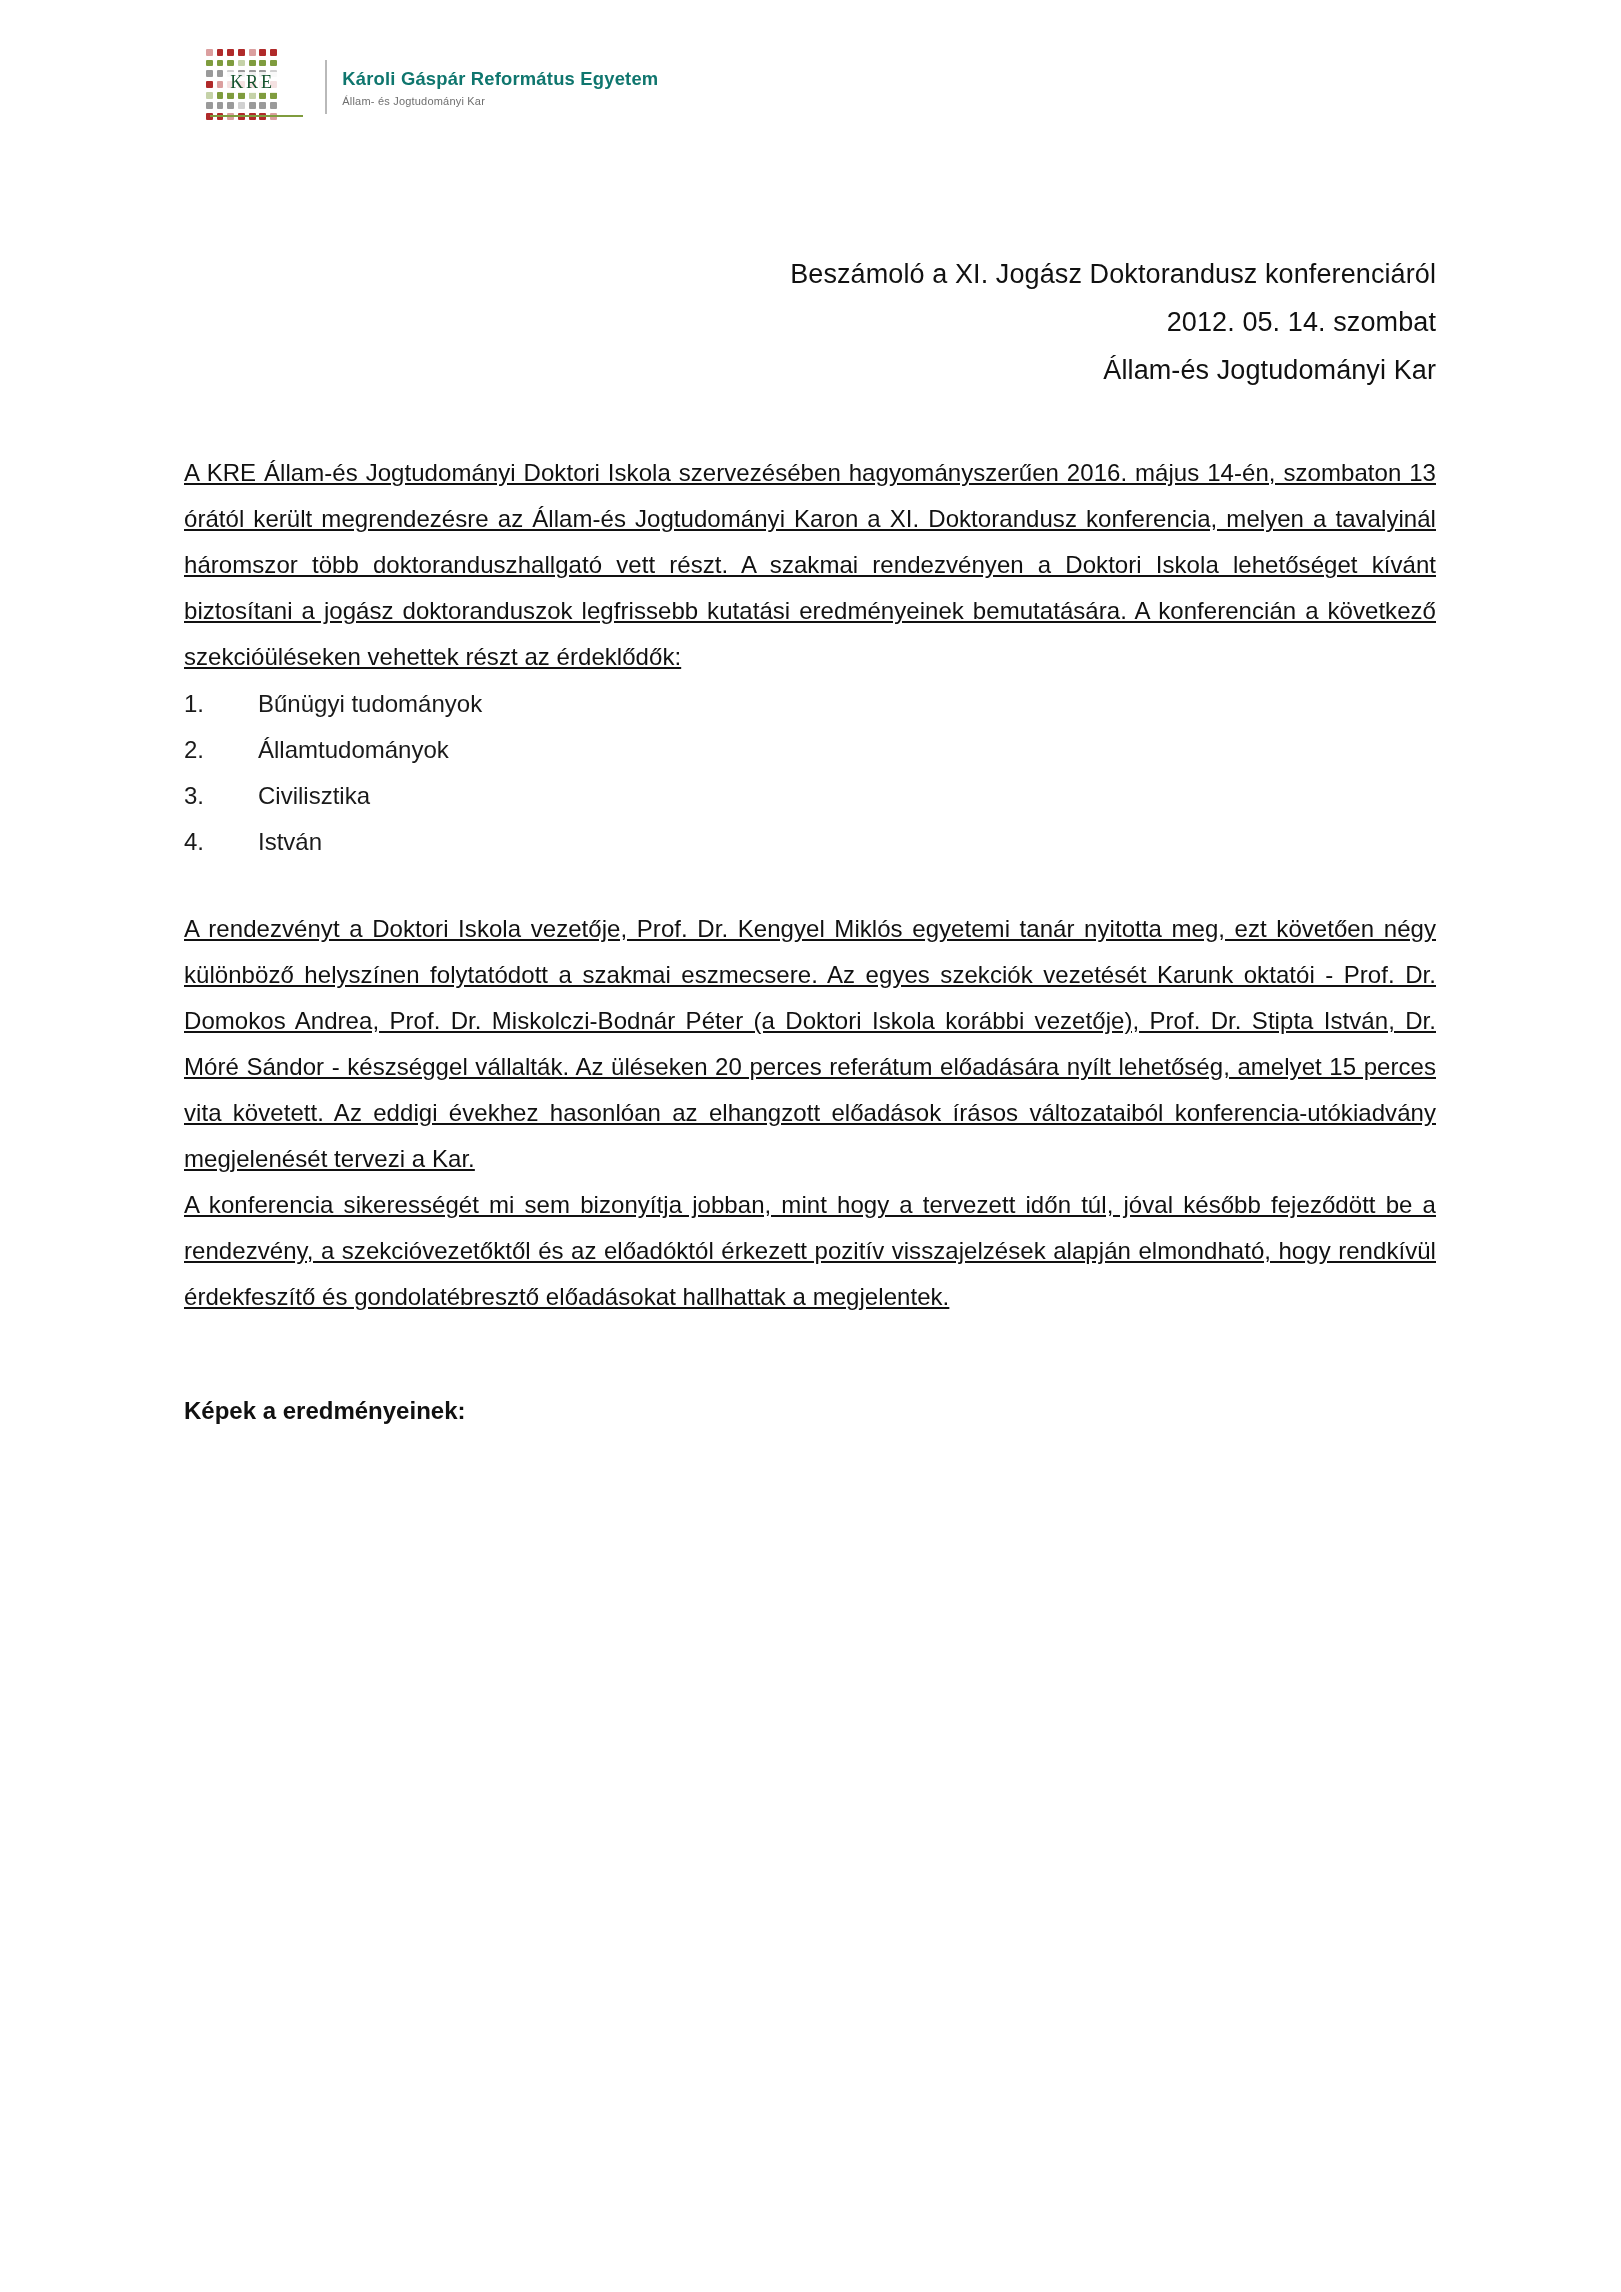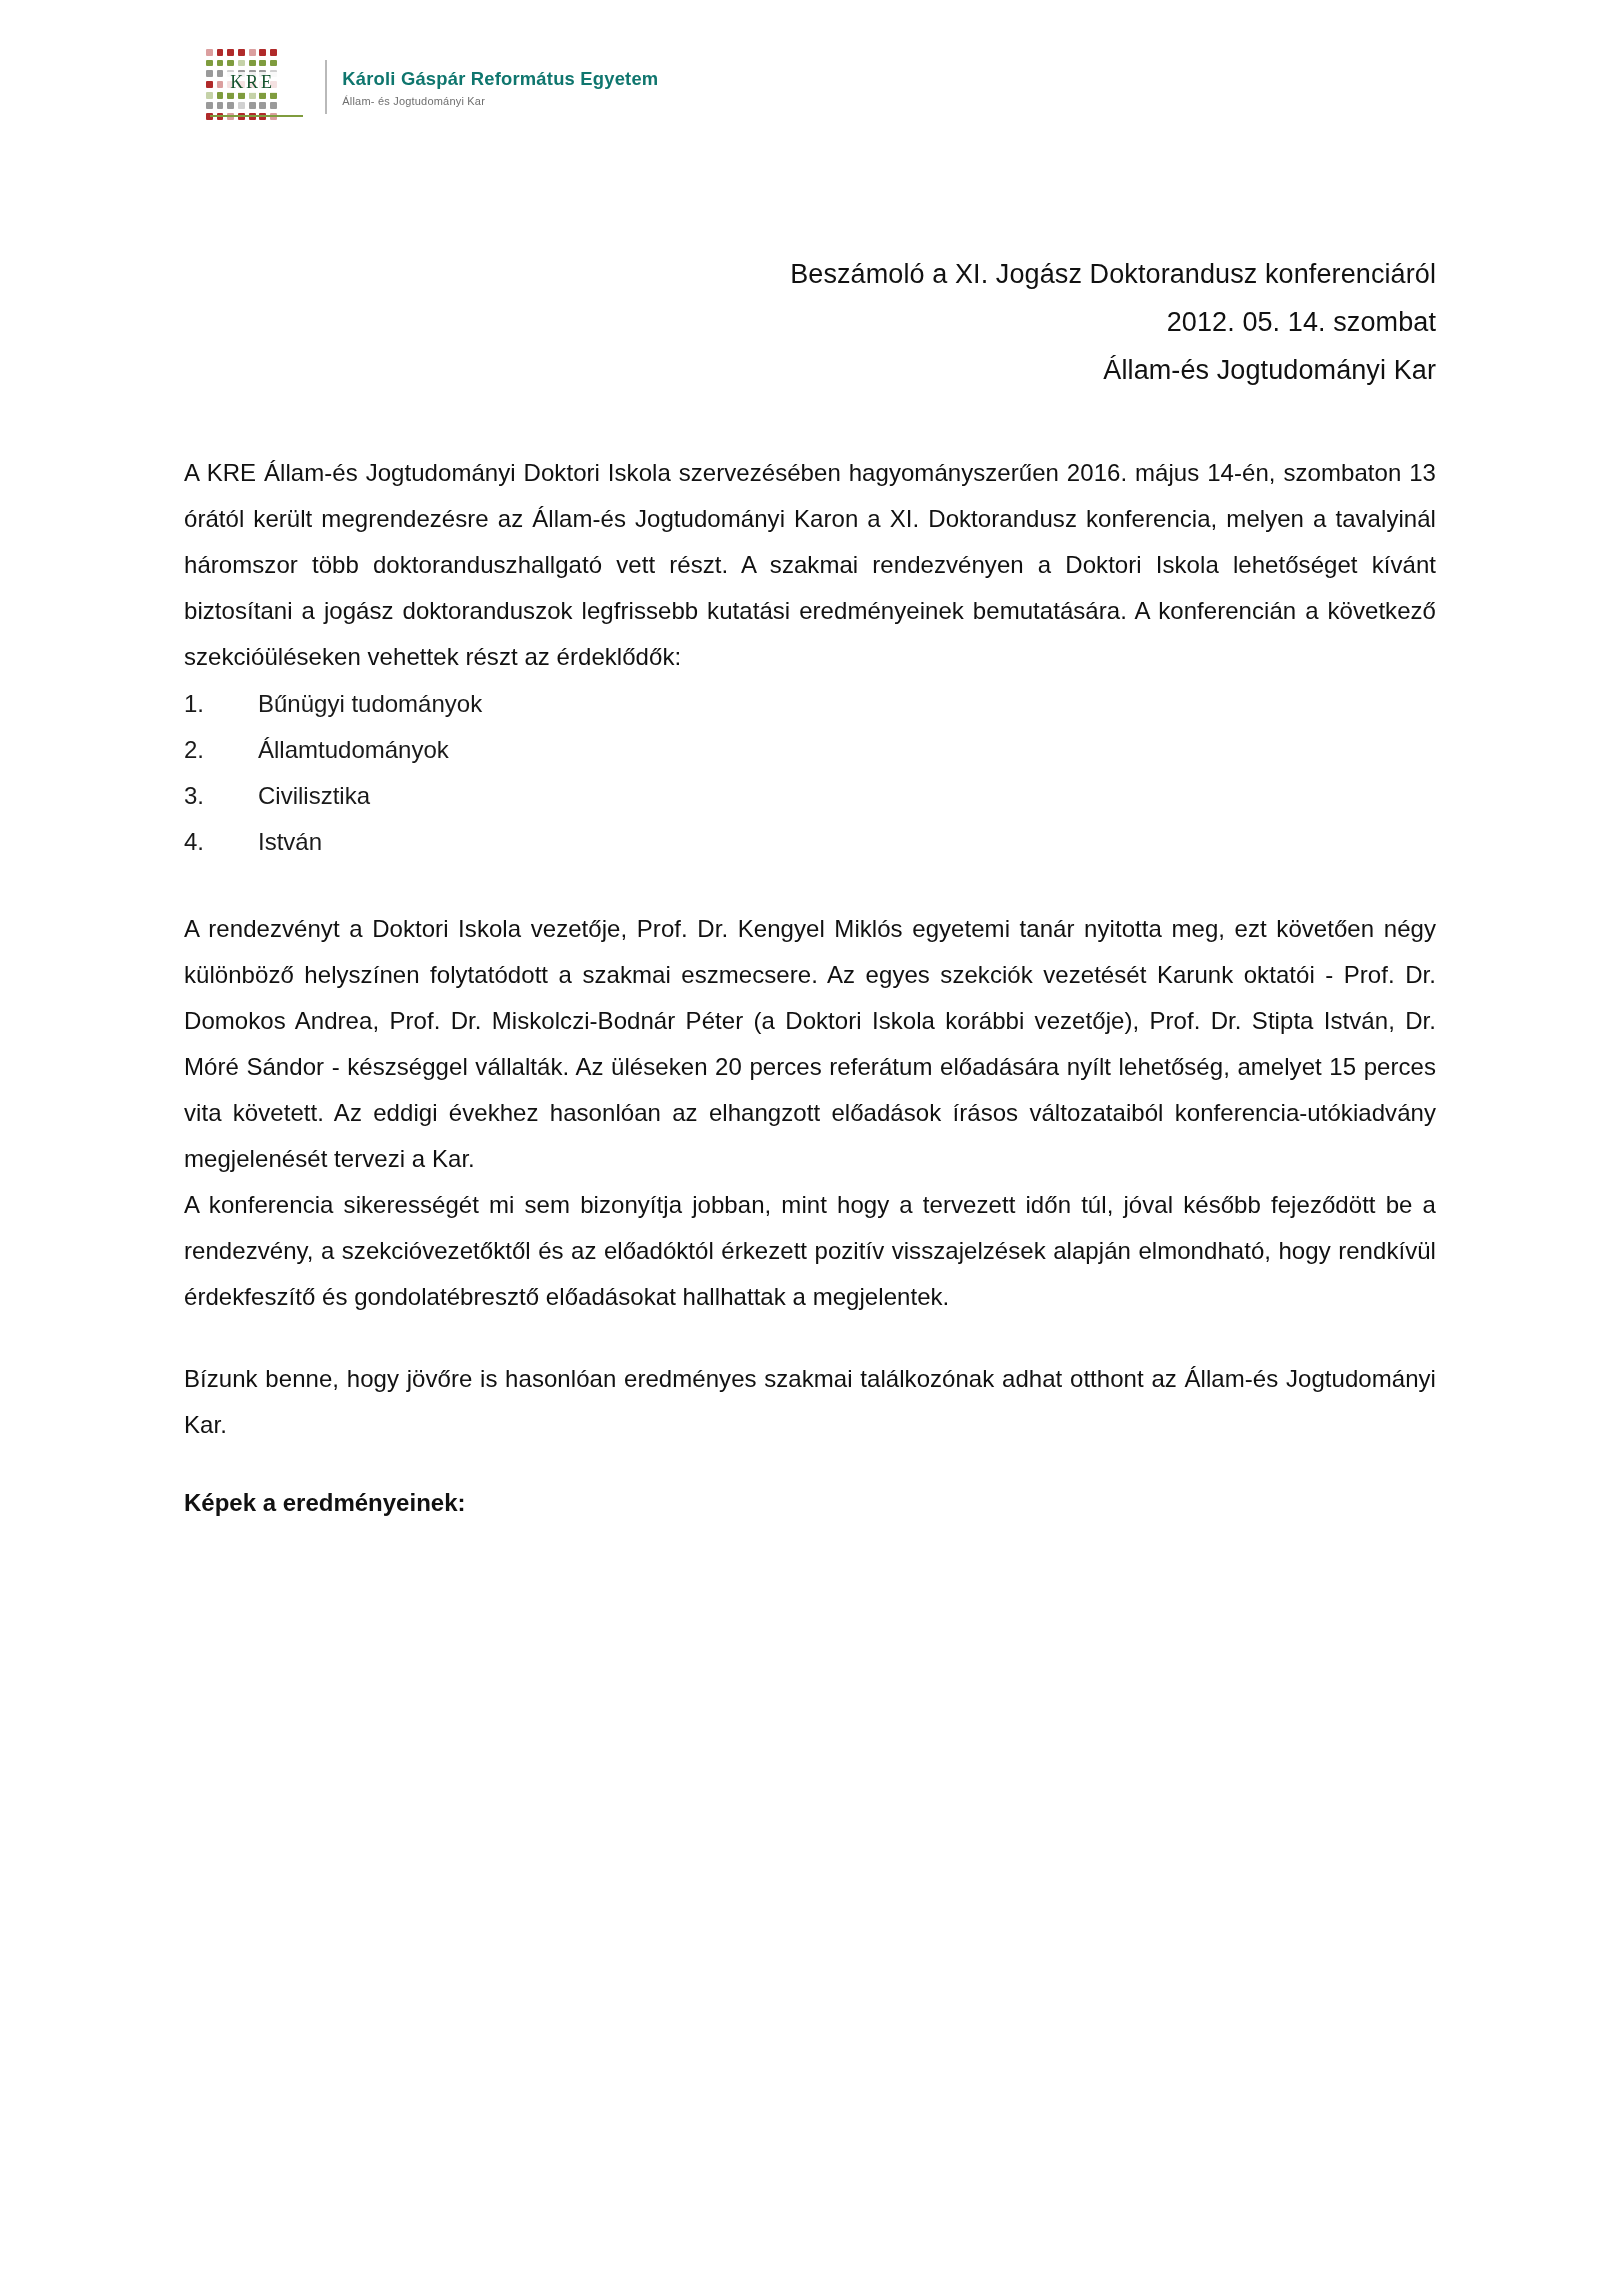--- a/index.html
+++ b/index.html
@@ -110,20 +110,21 @@
     color: #111111;
     letter-spacing: 0.1px;
   }
   p.body {
     font-size: 24px;
     line-height: 1.92;
     text-align: justify;
     margin: 0;
     letter-spacing: 0.05px;
     color: #111111;
+    text-decoration: underline;
   }
   .gap-para { height: 35px; }
   .gap-block { height: 41px; }
 
   ol.sections {
     list-style: none;
     margin: 0;
     padding: 0;
     font-size: 24px;
     line-height: 1.92;
@@ -242,21 +243,20 @@
     </ol>
 
     <div class="gap-block"></div>
 
     <p class="body">A rendezvényt a Doktori Iskola vezetője, Prof. Dr. Kengyel Miklós egyetemi tanár nyitotta meg, ezt követően négy különböző helyszínen folytatódott a szakmai eszmecsere. Az egyes szekciók vezetését Karunk oktatói - Prof. Dr. Domokos Andrea, Prof. Dr. Miskolczi-Bodnár Péter (a Doktori Iskola korábbi vezetője), Prof. Dr. Stipta István, Dr. Móré Sándor - készséggel vállalták. Az üléseken 20 perces referátum előadására nyílt lehetőség, amelyet 15 perces vita követett. Az eddigi évekhez hasonlóan az elhangzott előadások írásos változataiból konferencia-utókiadvány megjelenését tervezi a Kar.</p>
 
     <p class="body">A konferencia sikerességét mi sem bizonyítja jobban, mint hogy a tervezett időn túl, jóval később fejeződött be a rendezvény, a szekcióvezetőktől és az előadóktól érkezett pozitív visszajelzések alapján elmondható, hogy rendkívül érdekfeszítő és gondolatébresztő előadásokat hallhattak a megjelentek.</p>
 
     <div class="gap-para"></div>
 
-    <p class="body">Bízunk benne, hogy jövőre is hasonlóan eredményes szakmai találkozónak adhat otthont az Állam-és Jogtudományi Kar.</p>
 
     <div class="gap-block"></div>
 
     <p class="closing">Képek a eredményeinek:</p>
   </div>
 
 </div>
 
 
 </body></html>

